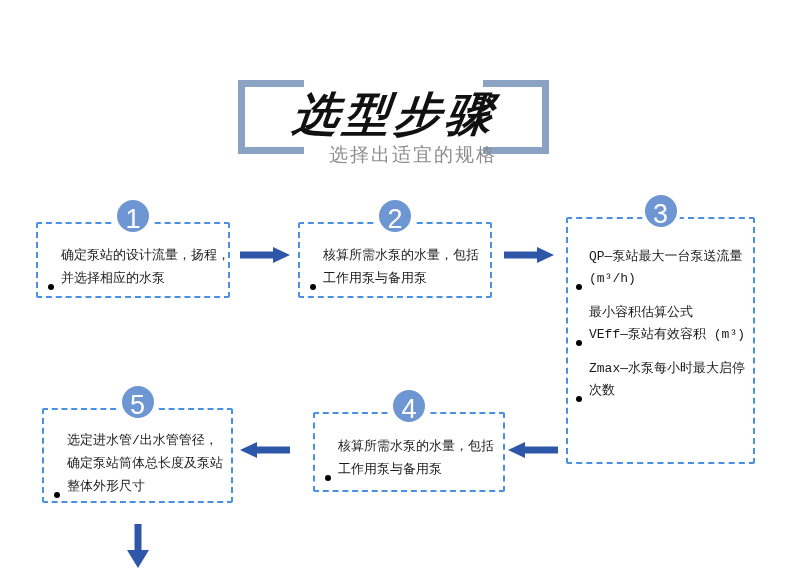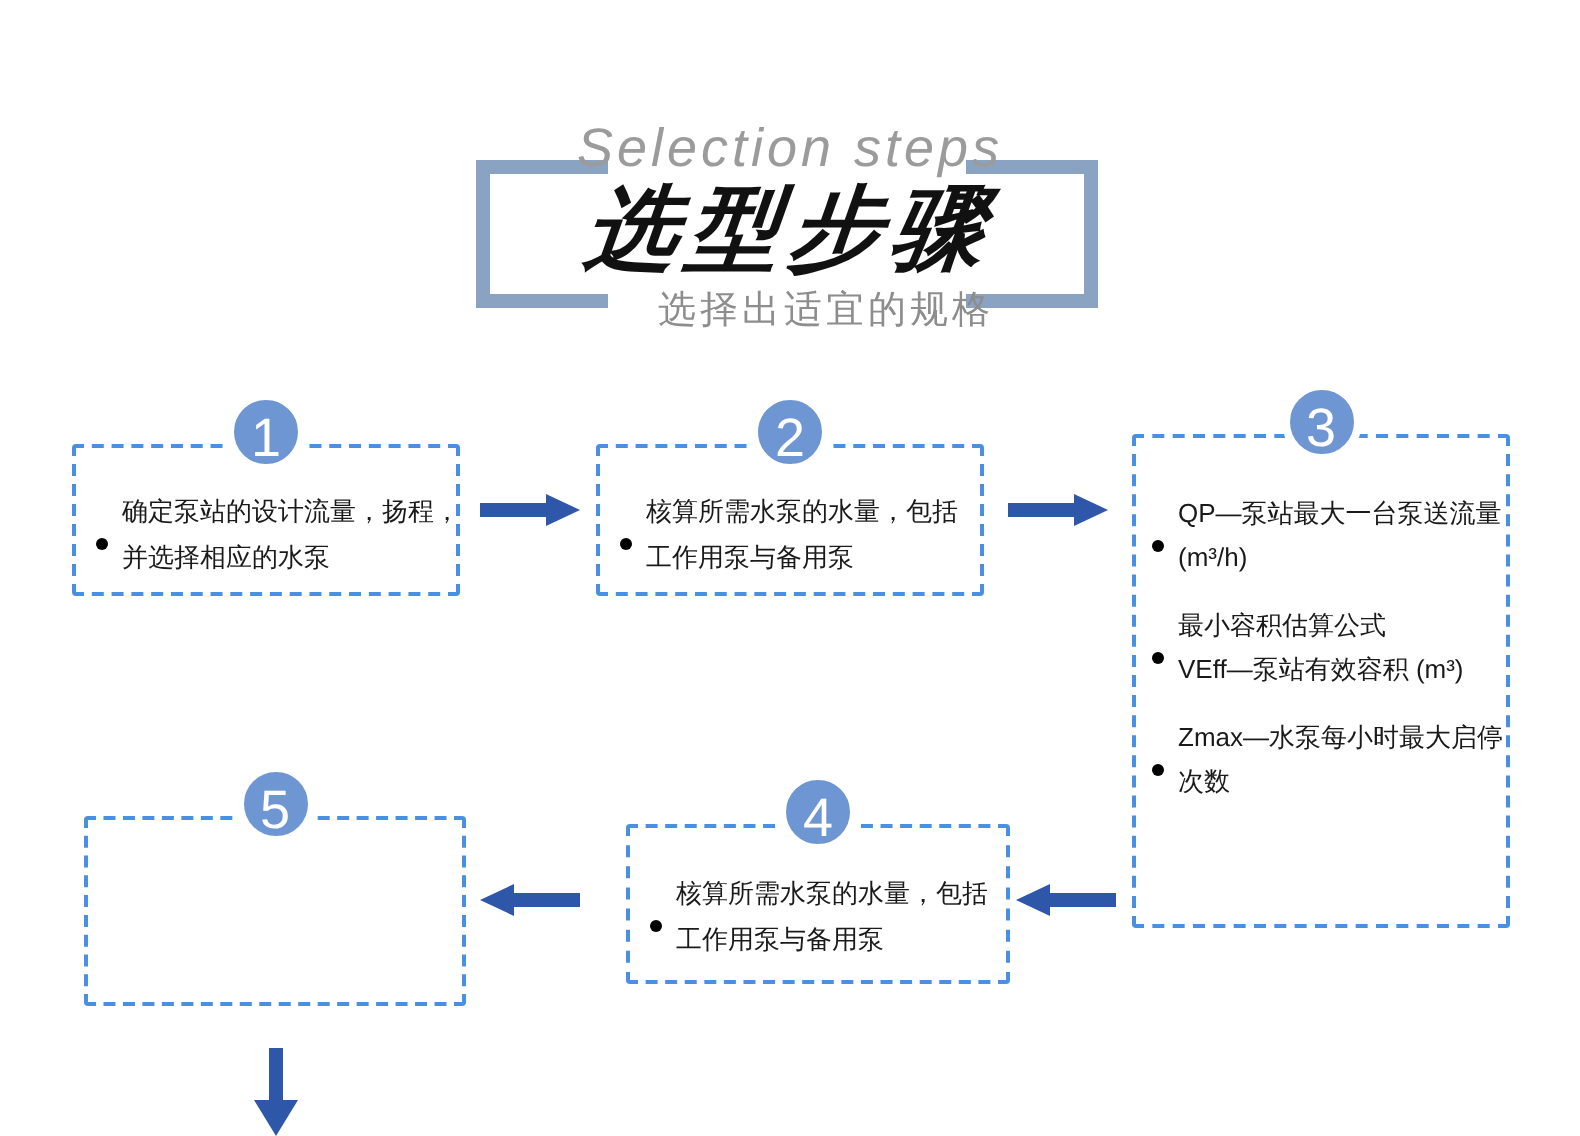--- a/index.html
+++ b/index.html
@@ -24,21 +24,21 @@
   .step-2 { left:298px; top:222px; width:194px; height:76px;  padding:20px 2px 0 10px; }
   .step-3 { left:566px; top:217px; width:189px; height:247px; padding:27px 2px 0 8px; }
   .step-4 { left:313px; top:412px; width:192px; height:80px;  padding:21px 2px 0 10px; }
   .step-5 { left:42px;  top:408px; width:191px; height:95px;  padding:19px 2px 0 10px; }
 
   .step-circle { position:absolute; top:-28px; left:50%; transform:translateX(-50%);
                  width:40px; height:40px; border:4px solid #ffffff; border-radius:50%;
                  background:#6e96d2; color:#ffffff; font-size:27px; line-height:39px;
                  text-align:center; font-weight:500; z-index:2; }
 
-  .bullet-item { display:flex; align-items:center; }
+  .bullet-item { display:flex; align-items:flex-end;font-family:Liberation Mono, monospace; }
   .step-3 .bullet-item { margin-bottom:12px; }
   .dot { flex:none; width:6px; height:6px; border-radius:50%; background:#000; margin:9px 7px 0 0; }
   .bullet-text { white-space:pre; font-size:13px; line-height:23px; color:#1a1a1a; font-weight:500; }
   .step-3 .bullet-text { font-size:13px; line-height:22px; }
 
   
   .arrow { position:absolute; }
   .arrow svg { display:block; }
   .arrow-1 { left:240px; top:247px; }
   .arrow-2 { left:504px; top:247px; }
@@ -47,21 +47,20 @@
   .arrow-5 { left:127px; top:524px; }
   .arrow-fill { fill:#2e56a9; }
 </style>
 </head>
 <body>
 
 <div class="canvas">
 
   <div class="bracket bracket-left"></div>
   <div class="bracket bracket-right"></div>
-  <div class="title-en">Selection steps</div>
   <div class="title-zh">选型步骤</div>
   <div class="subtitle">选择出适宜的规格</div>
 
   <div class="step-box step-1">
     <div class="step-circle">
       <span>1</span>
     </div>
     <div class="bullet-item">
       <span class="dot"></span>
       <div class="bullet-text">确定泵站的设计流量，扬程，
@@ -109,20 +108,26 @@
       <span class="dot"></span>
       <div class="bullet-text">核算所需水泵的水量，包括
 工作用泵与备用泵</div>
     </div>
   </div>
 
   <div class="step-box step-5">
     <div class="step-circle">
       <span>5</span>
     </div>
+    <div class="bullet-item">
+      <span class="dot"></span>
+      <div class="bullet-text">选定进水管/出水管管径，
+确定泵站筒体总长度及泵站
+整体外形尺寸</div>
+    </div>
   </div>
 
   <div class="arrow arrow-1">
     <svg width="50" height="16" viewBox="0 0 50 16">
       <rect class="arrow-fill" x="0" y="4.5" width="33" height="7"></rect>
       <polygon class="arrow-fill" points="33,0 50,8 33,16"></polygon>
     </svg>
   </div>
   <div class="arrow arrow-2">
     <svg width="50" height="16" viewBox="0 0 50 16">

